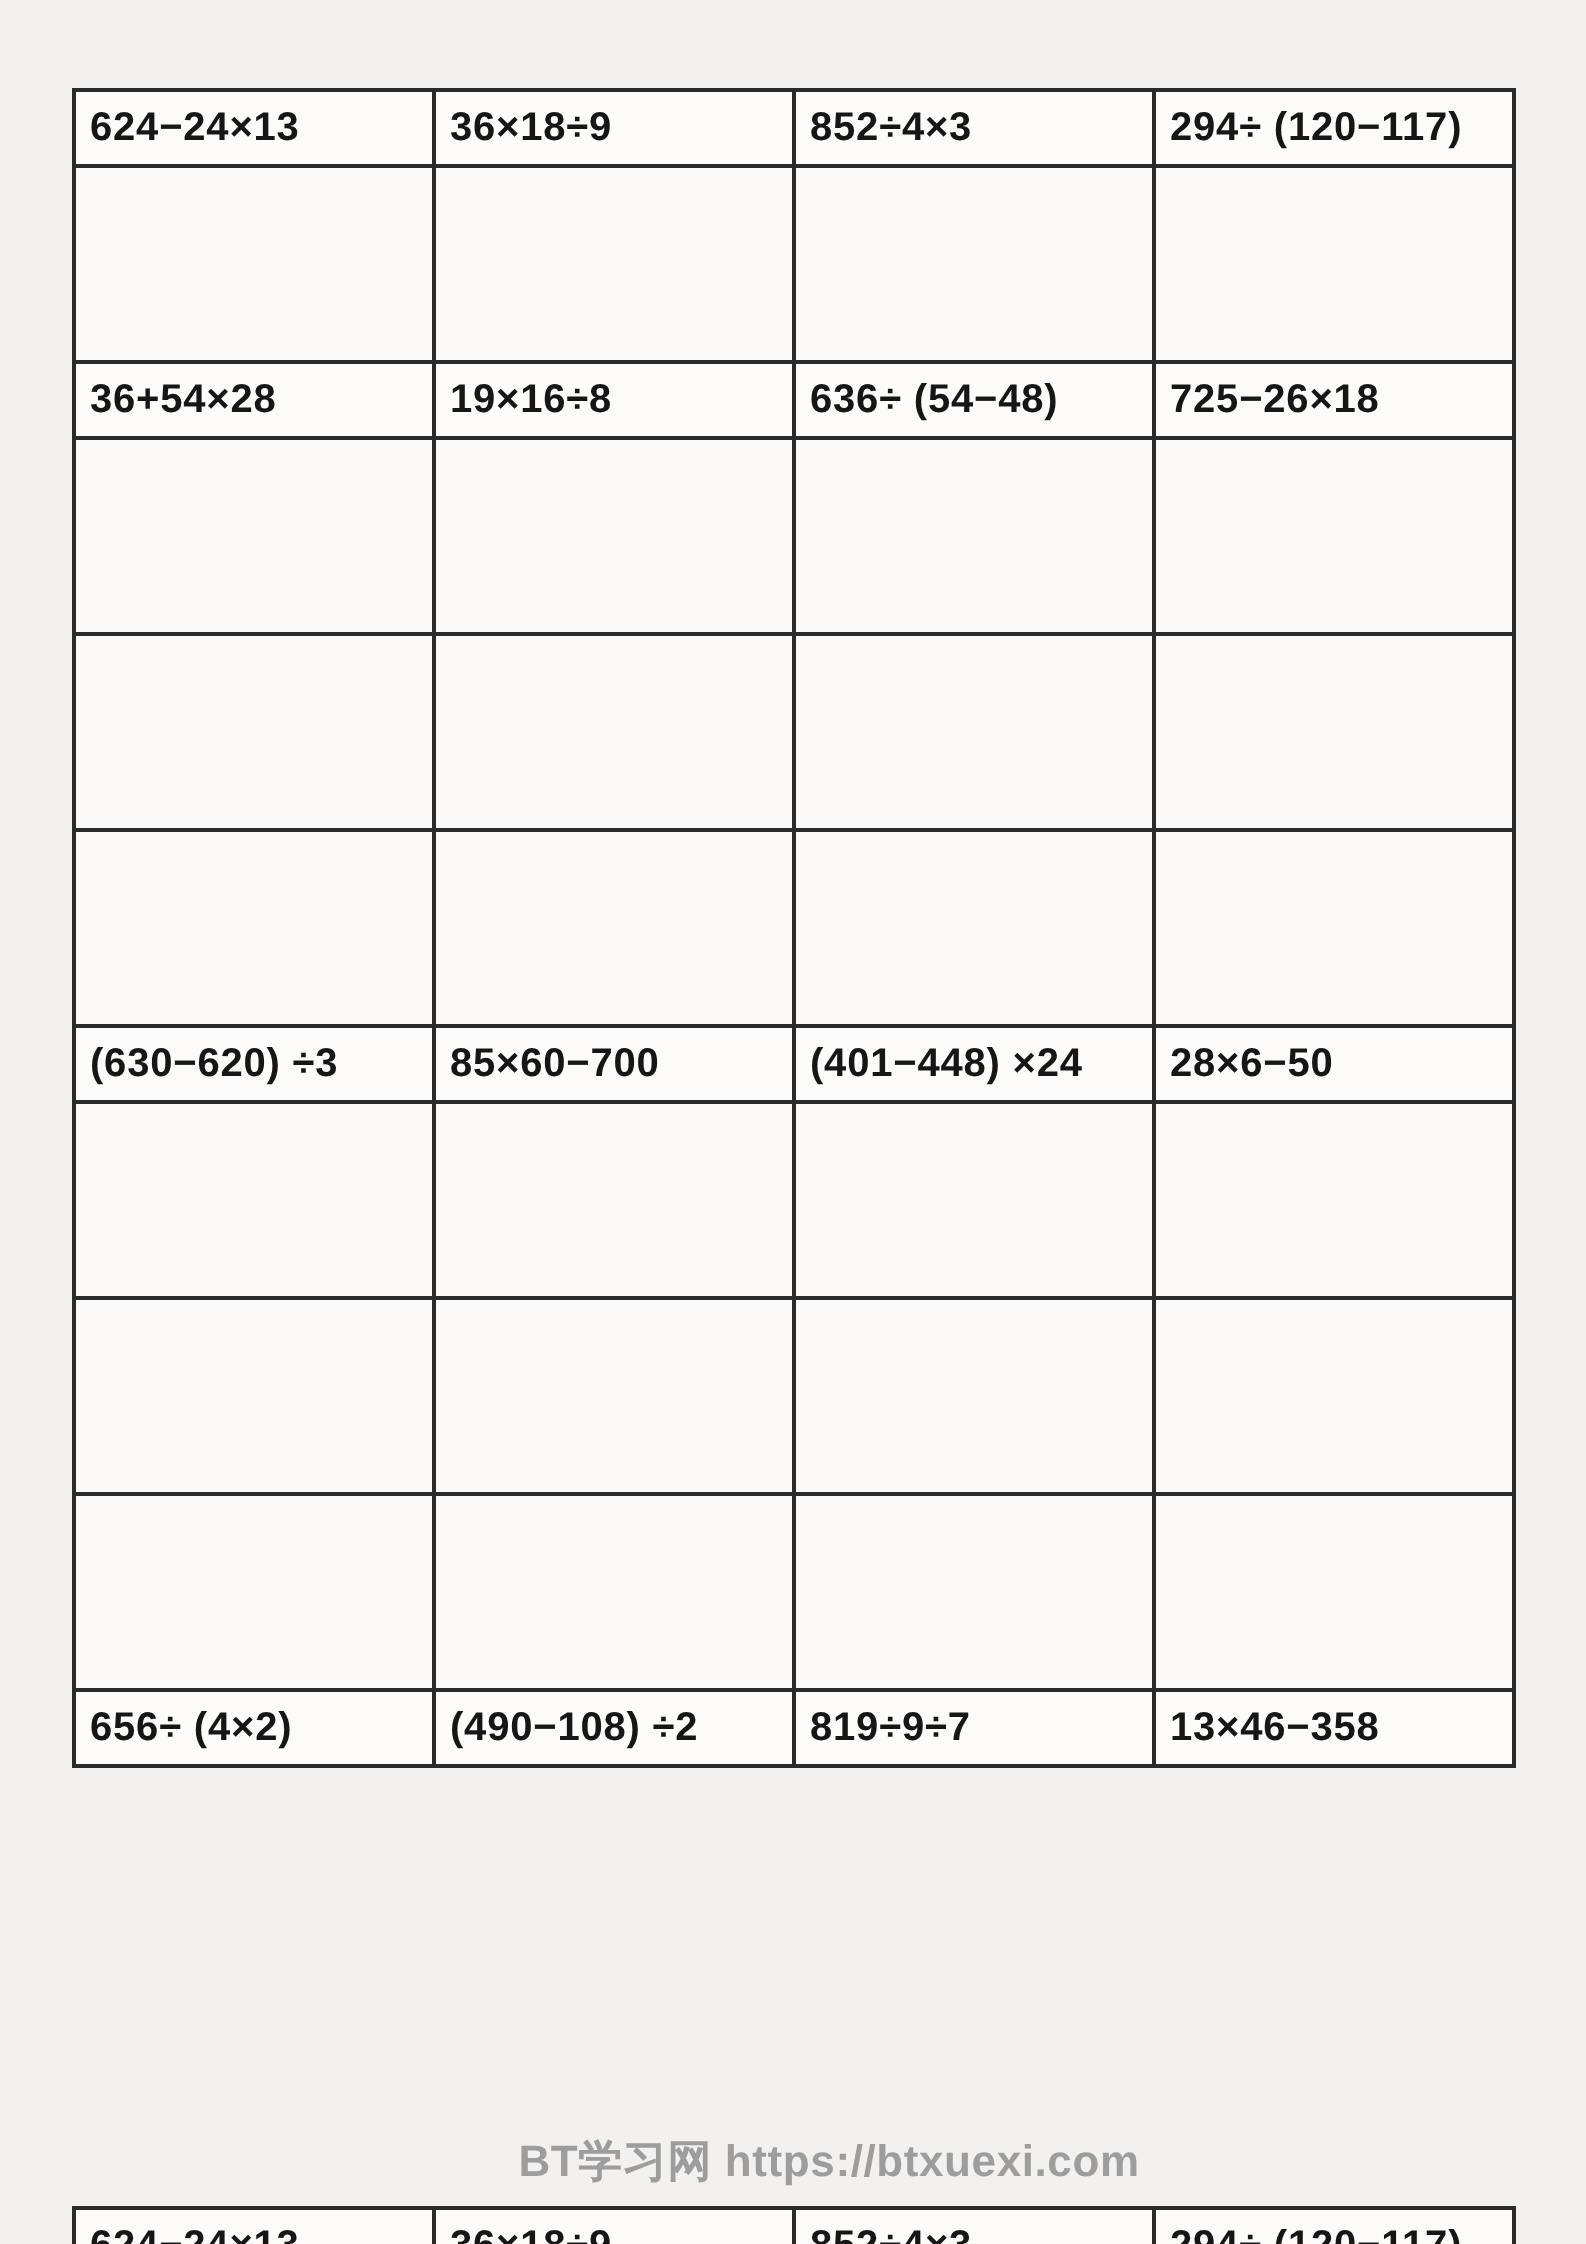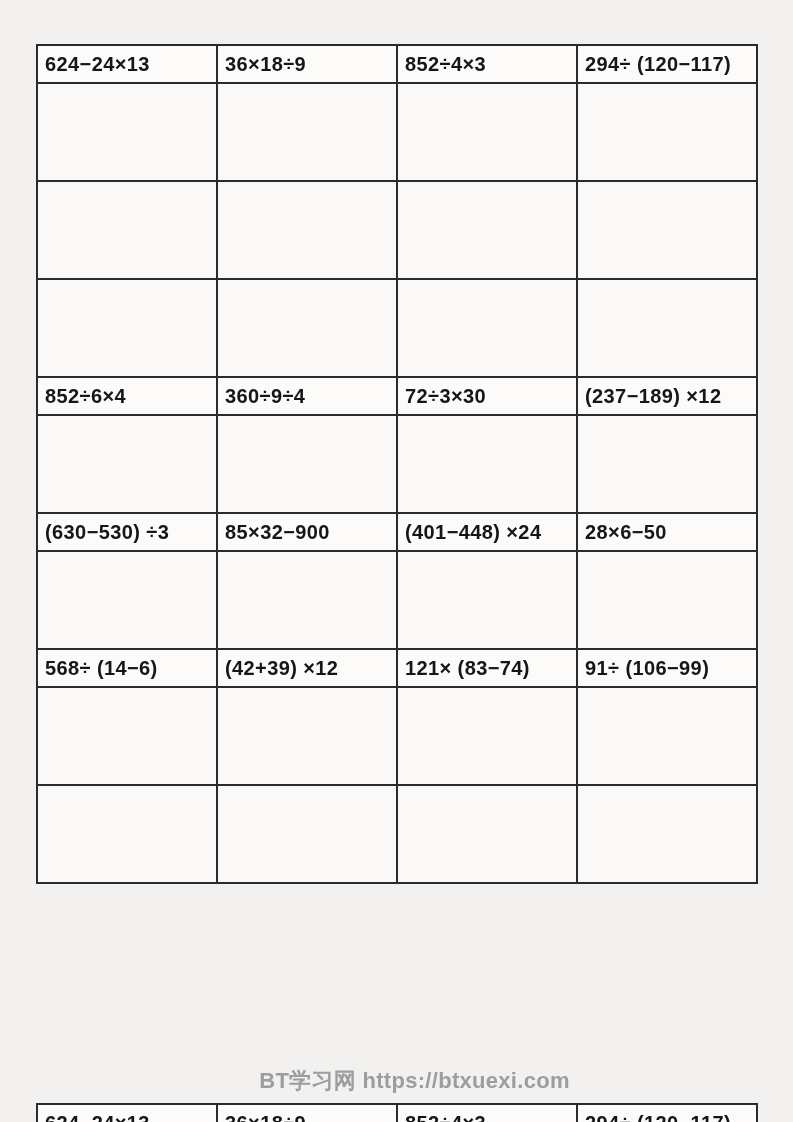--- a/index.html
+++ b/index.html
@@ -77,73 +77,73 @@
         <td>36×18÷9</td>
         <td>852÷4×3</td>
         <td>294÷ (120−117)</td>
       </tr>
       <tr class="w">
         <td></td>
         <td></td>
         <td></td>
         <td></td>
       </tr>
+      <tr class="q">
+        <td>36+54×28</td>
+        <td>19×16÷8</td>
+        <td>636÷ (54−48)</td>
+        <td>725−26×18</td>
+      </tr>
+      <tr class="w">
+        <td></td>
+        <td></td>
+        <td></td>
+        <td></td>
+      </tr>
       <tr class="w">
         <td></td>
         <td></td>
         <td></td>
         <td></td>
       </tr>
       <tr class="w">
         <td></td>
         <td></td>
         <td></td>
         <td></td>
       </tr>
       <tr class="q">
-        <td>852÷6×4</td>
-        <td>360÷9÷4</td>
-        <td>72÷3×30</td>
-        <td>(237−189) ×12</td>
-      </tr>
-      <tr class="w">
-        <td></td>
-        <td></td>
-        <td></td>
-        <td></td>
-      </tr>
-      <tr class="q">
-        <td>(630−530) ÷3</td>
-        <td>85×32−900</td>
+        <td>(630−620) ÷3</td>
+        <td>85×60−700</td>
         <td>(401−448) ×24</td>
         <td>28×6−50</td>
-      </tr>
-      <tr class="w">
-        <td></td>
-        <td></td>
-        <td></td>
-        <td></td>
-      </tr>
-      <tr class="q">
-        <td>568÷ (14−6)</td>
-        <td>(42+39) ×12</td>
-        <td>121× (83−74)</td>
-        <td>91÷ (106−99)</td>
       </tr>
       <tr class="w">
         <td></td>
         <td></td>
         <td></td>
         <td></td>
       </tr>
       <tr class="w">
         <td></td>
         <td></td>
         <td></td>
         <td></td>
+      </tr>
+      <tr class="w">
+        <td></td>
+        <td></td>
+        <td></td>
+        <td></td>
+      </tr>
+      <tr class="q">
+        <td>656÷ (4×2)</td>
+        <td>(490−108) ÷2</td>
+        <td>819÷9÷7</td>
+        <td>13×46−358</td>
       </tr>
     </tbody>
   </table>
 
   <div class="watermark">BT学习网 https://btxuexi.com</div>
 
   <div class="next-page-clip">
     <table class="sheet">
       <tbody>
         <tr class="q">

